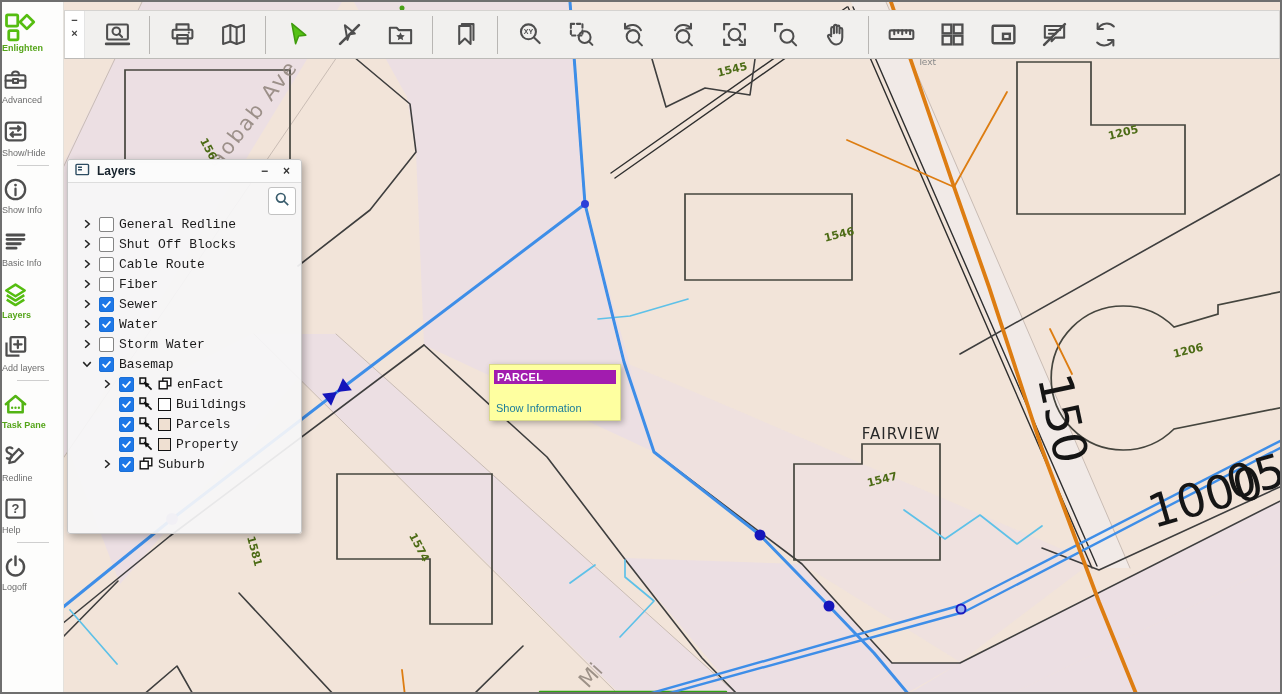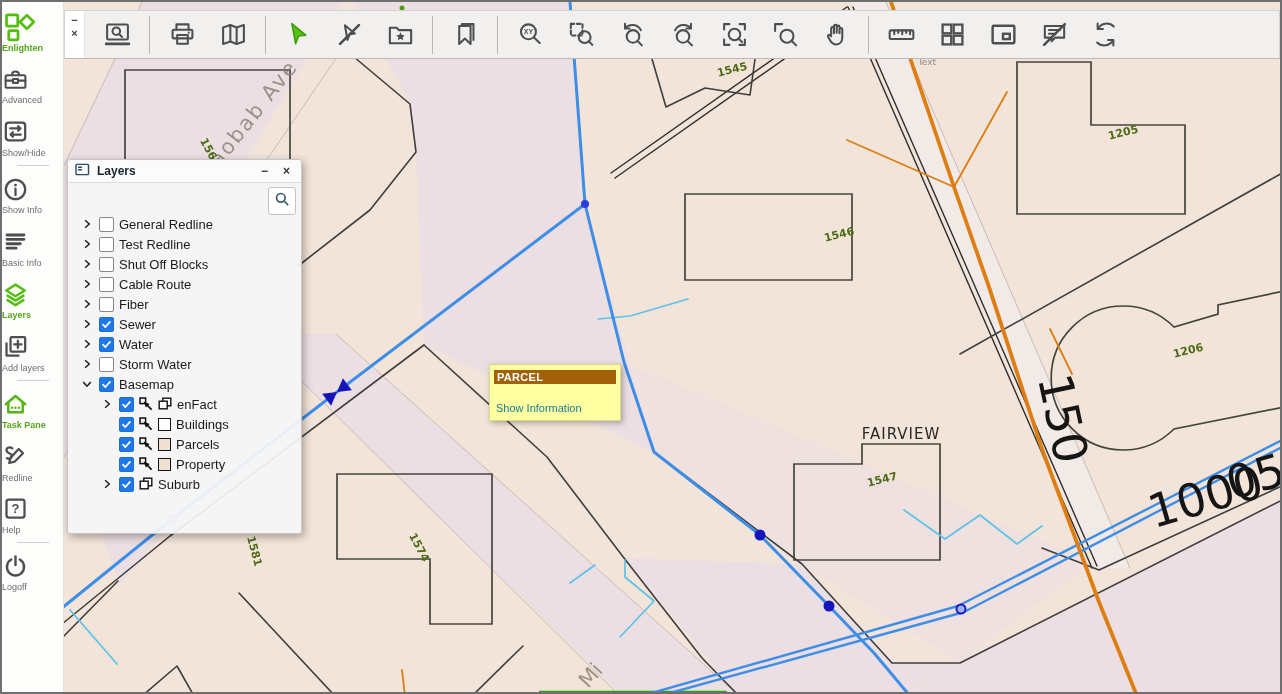--- a/index.html
+++ b/index.html
@@ -38,38 +38,38 @@
   .layers-panel{position:absolute;left:65px;top:157px;width:235px;height:375px;
            background:rgba(246,246,247,0.92);border:1px solid #c6c6c6;border-radius:3px;
            box-shadow:2px 3px 9px rgba(0,0,0,0.32);z-index:6;box-sizing:border-box;}
   .lp-header{height:22px;display:flex;align-items:center;padding:0 7px;gap:7px;
            border-bottom:1px solid #ddd;background:rgba(251,251,251,0.95);border-radius:3px 3px 0 0;}
   .lp-title{font-size:12px;font-weight:bold;color:#16222c;flex:1;}
   .lp-min,.lp-close{color:#333;font-weight:bold;font-size:12px;cursor:pointer;padding:0 4px;line-height:1;}
   .lp-search-btn{position:absolute;top:27px;right:5px;width:26px;height:26px;background:#fff;
            border:1px solid #c2c2c2;border-radius:3px;display:flex;align-items:center;justify-content:center;cursor:pointer;}
   .lp-tree{padding:31px 0 0 13px;}
-  .lp-row{display:flex;align-items:center;height:20px;gap:5px;font-size:13px;color:#1b1b1b;}
+  .lp-row{display:flex;align-items:center;height:20px;gap:5px;font-size:13px;color:#1b1b1b;font-family:Liberation Mono, monospace;}
   .lp-row .chev{width:13px;display:flex;cursor:pointer;}
   .lp-row.child{padding-left:20px;}
   .lp-row.child.nochev{padding-left:38px;}
   .lp-label{white-space:nowrap;}
   .cb{width:13px;height:13px;border:1px solid #858585;border-radius:2px;background:#fff;
       flex:0 0 auto;display:flex;align-items:center;justify-content:center;cursor:pointer;}
   .cb.checked{background:#1e78e8;border-color:#1a6fd6;}
   .mini{display:flex;}
   .swatch{width:11px;height:11px;border:1.5px solid #141414;flex:0 0 auto;}
   .swatch.white{background:#fff;}
   .swatch.beige{background:#efe0d2;}
 
   
   .tooltip{position:absolute;left:487px;top:362px;width:132px;background:#feffa0;
            border:1px solid #d9d98a;box-shadow:2px 2px 6px rgba(0,0,0,0.3);
            padding:5px 4px 6px;z-index:7;box-sizing:border-box;}
-  .tt-title{background:#a16207;color:#fff;font-size:11px;font-weight:bold;padding:1px 3px;letter-spacing:.3px;}
+  .tt-title{background:#a21caf;color:#fff;font-size:11px;font-weight:bold;padding:1px 3px;letter-spacing:.3px;}
   .tt-link{color:#1b7d9b;font-size:11px;margin-top:18px;padding-left:2px;cursor:pointer;}
 </style>
 </head>
 <body>
 
 <div class="frame">
   <div class="map-holder">
       <svg id="map-svg" width="1282" height="694" viewBox="0 0 1282 694" style="position:absolute;left:0;top:0">
         <rect width="1282" height="694" fill="#f2e4d9"></rect>
         <polygon points="140,0 340,0 60,458 60,165" fill="#ecdfe3" opacity="1"></polygon>
@@ -446,29 +446,20 @@
           <span class="cb"></span>
           <span class="lp-label">General Redline</span>
         </div>
         <div class="lp-row">
           <span class="chev">
             <svg width="12" height="12" viewBox="0 0 16 16" fill="none" stroke="#222" stroke-width="2">
               <path d="M5.5 3 L11 8 L5.5 13"></path>
             </svg>
           </span>
           <span class="cb"></span>
-          <span class="lp-label">Test Redline</span>
-        </div>
-        <div class="lp-row">
-          <span class="chev">
-            <svg width="12" height="12" viewBox="0 0 16 16" fill="none" stroke="#222" stroke-width="2">
-              <path d="M5.5 3 L11 8 L5.5 13"></path>
-            </svg>
-          </span>
-          <span class="cb"></span>
           <span class="lp-label">Shut Off Blocks</span>
         </div>
         <div class="lp-row">
           <span class="chev">
             <svg width="12" height="12" viewBox="0 0 16 16" fill="none" stroke="#222" stroke-width="2">
               <path d="M5.5 3 L11 8 L5.5 13"></path>
             </svg>
           </span>
           <span class="cb"></span>
           <span class="lp-label">Cable Route</span>

